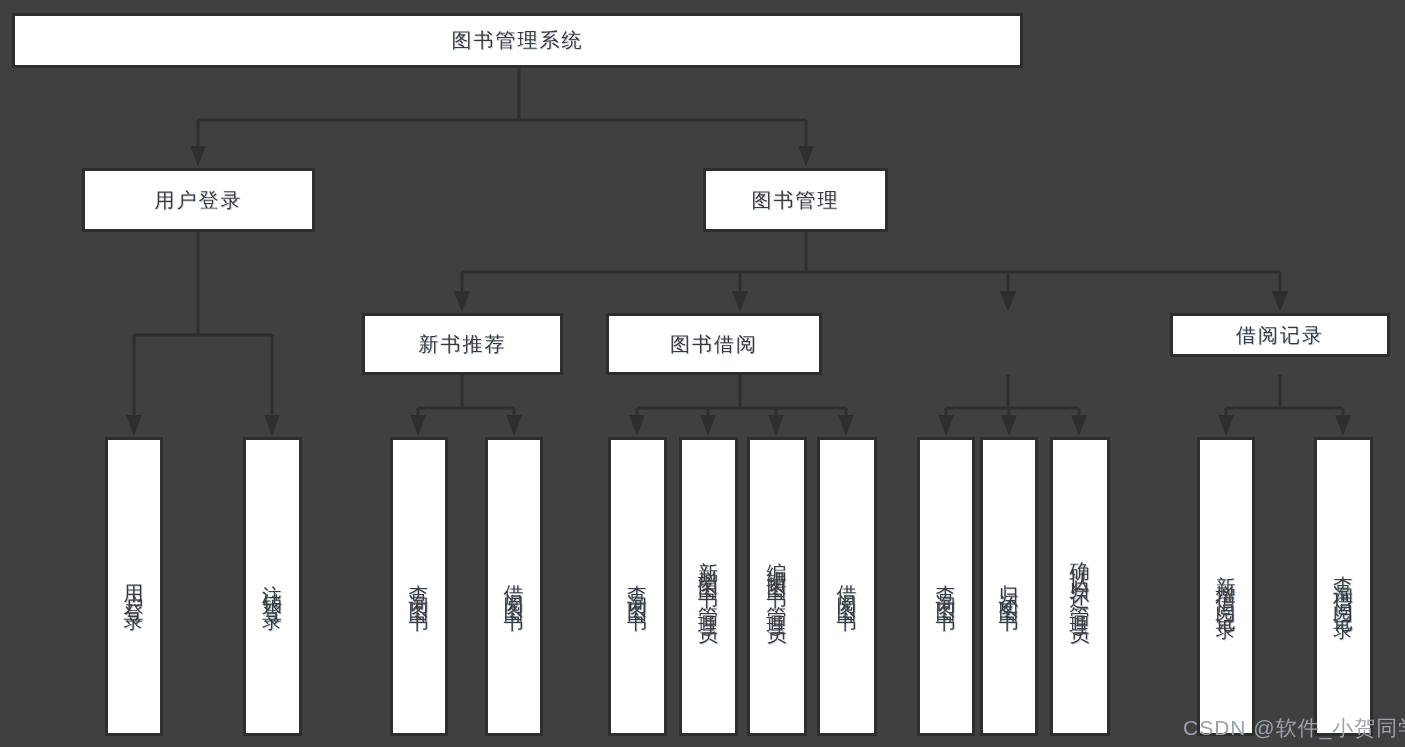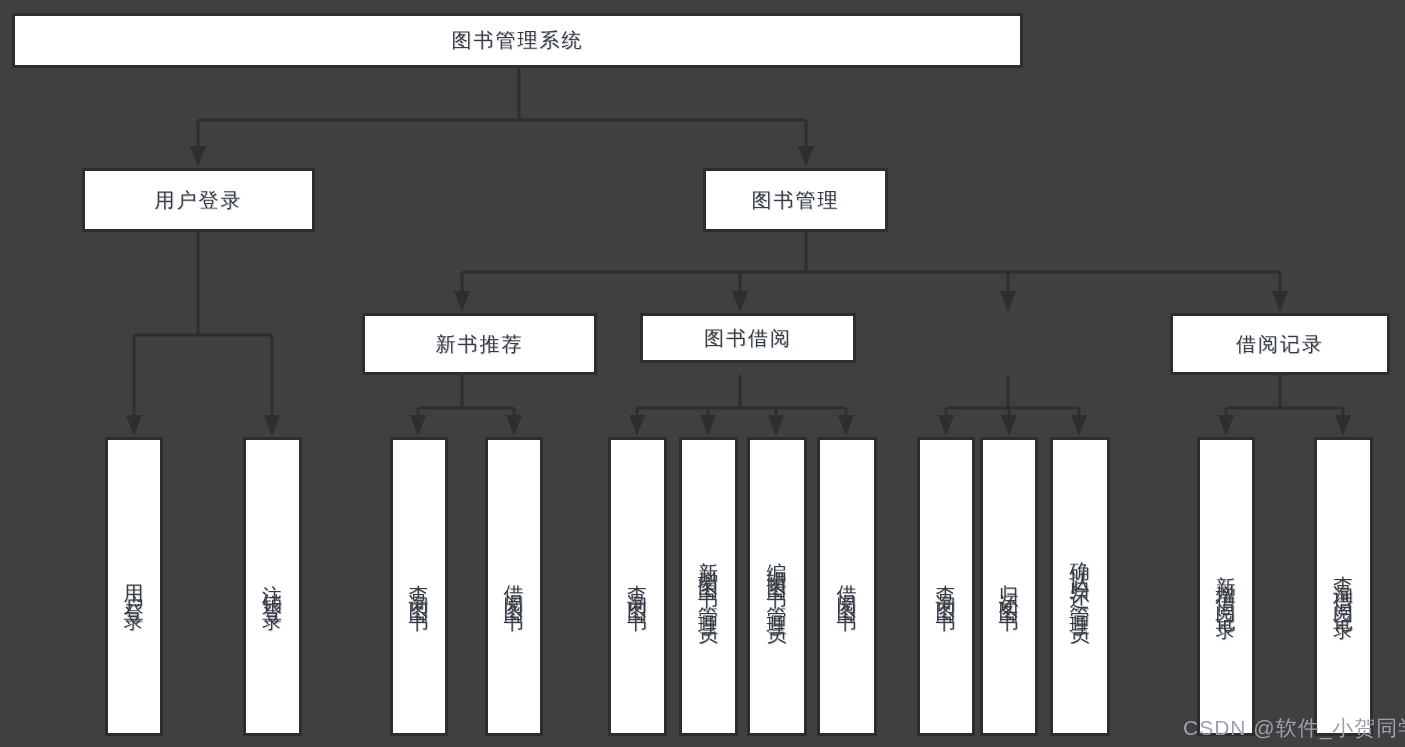--- a/index.html
+++ b/index.html
@@ -84,23 +84,23 @@
       <polygon points="1226,436 1218,415 1234,415"></polygon>
       <polygon points="1343,436 1335,415 1351,415"></polygon>
     </g>
   </svg>
 
   <div class="node h" style="left:12px;top:13px;width:1011px;height:55px">图书管理系统</div>
 
   <div class="node h" style="left:82px;top:168px;width:233px;height:64px">用户登录</div>
   <div class="node h" style="left:703px;top:168px;width:185px;height:64px">图书管理</div>
 
-  <div class="node h" style="left:362px;top:313px;width:235px;height:62px">新书推荐</div>
-  <div class="node h" style="left:640px;top:313px;width:216px;height:50px">图书借阅</div>
-  <div class="node h" style="left:1170px;top:313px;width:220px;height:62px">借阅记录</div>
+  <div class="node h" style="left:362px;top:313px;width:201px;height:62px">新书推荐</div>
+  <div class="node h" style="left:606px;top:313px;width:216px;height:62px">图书借阅</div>
+  <div class="node h" style="left:1170px;top:313px;width:220px;height:44px">借阅记录</div>
 
   <div class="node v" style="left:105px;top:437px;width:58px;height:299px">用户登录</div>
   <div class="node v" style="left:243px;top:437px;width:59px;height:299px">注销登录</div>
 
   <div class="node v" style="left:390px;top:437px;width:58px;height:299px">查询图书</div>
   <div class="node v" style="left:485px;top:437px;width:58px;height:299px">借阅图书</div>
 
   <div class="node v" style="left:608px;top:437px;width:59px;height:299px">查询图书</div>
   <div class="node v" style="left:679px;top:437px;width:59px;height:299px">新增图书（管理员）</div>
   <div class="node v" style="left:747px;top:437px;width:60px;height:299px">编辑图书（管理员）</div>

